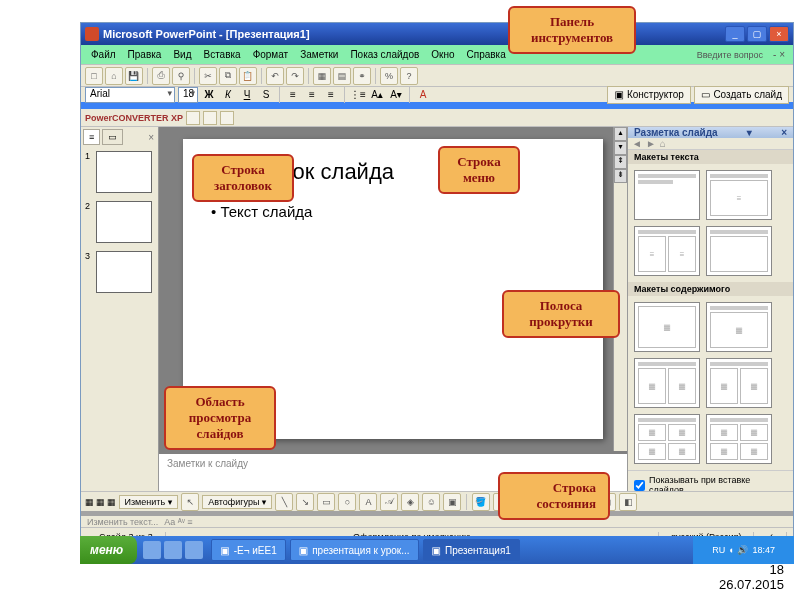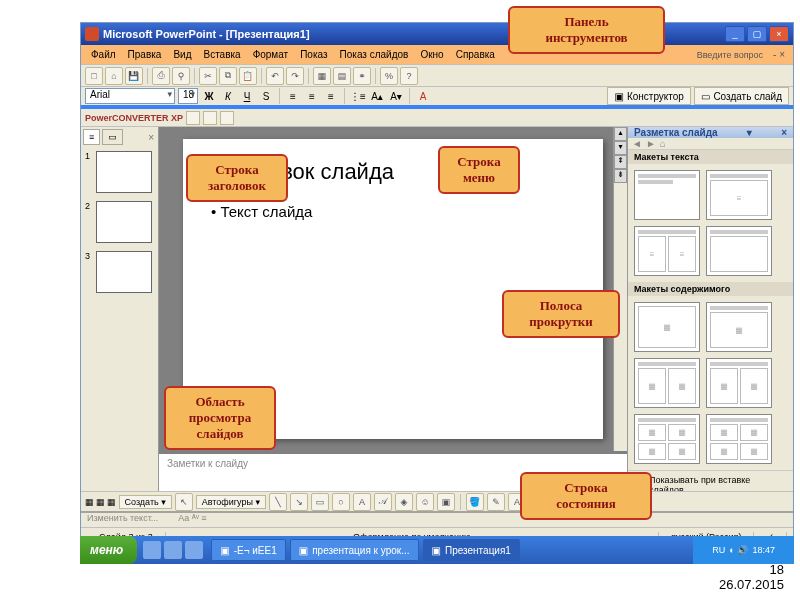--- a/index.html
+++ b/index.html
@@ -4,28 +4,28 @@
 <style>
   * { box-sizing: border-box; margin: 0; padding: 0; font-family: Tahoma, Arial, sans-serif; }
   body { width: 800px; height: 600px; overflow: hidden; background: #fff; position: relative; }
   .outer { position: absolute; left: 80px; top: 22px; width: 714px; height: 524px; border: 1px solid #7a9ac0; background: #ece9d8; display: flex; flex-direction: column; }
   .titlebar { height: 22px; background: linear-gradient(to bottom, #3a6ed5 0%, #2a55b8 50%, #1a3e95 100%); color: #fff; display: flex; align-items: center; font-size: 11px; padding: 0 4px; }
   .titlebar .icon { width: 14px; height: 14px; background: #d14a2a; margin-right: 4px; border-radius: 2px; }
   .titlebar .title { flex: 1; font-weight: bold; }
   .win-btns { display: flex; gap: 2px; }
   .win-btn { width: 20px; height: 16px; background: #4a7ce0; border: 1px solid #2a55b8; border-radius: 2px; display: flex; align-items: center; justify-content: center; font-size: 9px; color: #fff; }
   .win-btn.close { background: #e05a3a; }
-  .menubar { height: 20px; background: #fdba74; display: flex; align-items: center; font-size: 10px; padding: 0 4px; border-bottom: 1px solid #c0c0c0; }
+  .menubar { height: 20px; background: #86efac; display: flex; align-items: center; font-size: 10px; padding: 0 4px; border-bottom: 1px solid #c0c0c0; }
   .menubar .mitem { padding: 2px 6px; cursor: default; }
   .menubar .ask { margin-left: auto; font-size: 9px; color: #555; }
   .menubar .sub-close { margin-left: 6px; padding: 0 4px; font-size: 10px; color: #555; }
   .toolbar { height: 22px; background: #ece9d8; border-bottom: 1px solid #c0c0c0; display: flex; align-items: center; padding: 0 4px; gap: 2px; }
   .tbtn { width: 18px; height: 18px; background: #f5f3ea; border: 1px solid #c0b890; border-radius: 2px; display: flex; align-items: center; justify-content: center; font-size: 9px; color: #555; }
   .tsep { width: 1px; height: 16px; background: #c0c0c0; margin: 0 2px; }
-  .font-row { height: 22px; background: #ece9d8; border-bottom: 4px solid #3b82f6; display: flex; align-items: center; padding: 0 4px; gap: 3px; font-size: 10px; }
+  .font-row { height: 22px; background: #ece9d8; border-bottom: 7px solid #3b82f6; display: flex; align-items: center; padding: 0 4px; gap: 3px; font-size: 10px; }
   .font-sel { height: 16px; border: 1px solid #7a9ac0; background: #fff; padding: 0 14px 0 4px; font-size: 10px; position: relative; }
   .font-sel::after { content: '▾'; position: absolute; right: 2px; top: 0; font-size: 9px; color: #555; }
   .ftbtn { width: 16px; height: 16px; border: 1px solid transparent; display: flex; align-items: center; justify-content: center; font-size: 10px; }
   .ftbtn.b { font-weight: bold; }
   .design-btn { height: 18px; padding: 0 6px; border: 1px solid #c0b890; background: #f5f3ea; font-size: 10px; display: flex; align-items: center; gap: 3px; }
   .pconv { height: 18px; background: #ece9d8; border-bottom: 1px solid #c0c0c0; display: flex; align-items: center; padding: 0 4px; font-size: 9px; color: #a03030; gap: 3px; }
   .pconv .pcbtn { width: 14px; height: 14px; background: #f5f3ea; border: 1px solid #c0b890; }
   .workspace { flex: 1; display: flex; min-height: 0; background: #808080; }
   .slide-panel { width: 78px; background: #ece9d8; border-right: 1px solid #999; display: flex; flex-direction: column; }
   .panel-tabs { height: 20px; display: flex; align-items: center; background: #ece9d8; font-size: 9px; }
@@ -53,38 +53,38 @@
   .lp-section { padding: 2px 6px; font-weight: bold; font-size: 9px; background: #ddd8c8; }
   .lp-grid { display: flex; flex-wrap: wrap; gap: 6px; padding: 6px; }
   .lp-item { width: 66px; height: 50px; background: #fff; border: 1px solid #888; padding: 3px; display: flex; flex-direction: column; gap: 2px; }
   .lp-item .bar { height: 4px; background: #ccc; }
   .lp-item .half { display: flex; gap: 2px; flex: 1; }
   .lp-item .cell { flex: 1; border: 1px solid #bbb; display: flex; align-items: center; justify-content: center; font-size: 8px; color: #aaa; }
   .lp-footer { margin-top: auto; padding: 4px 6px; display: flex; align-items: center; gap: 4px; font-size: 9px; border-top: 1px solid #ccc; }
   .lp-footer input { width: 11px; height: 11px; }
   .draw-bar { height: 20px; background: #ece9d8; border-top: 1px solid #c0c0c0; display: flex; align-items: center; padding: 0 4px; gap: 3px; font-size: 9px; }
   .draw-bar .dbtn { padding: 1px 5px; border: 1px solid #c0b890; background: #f5f3ea; }
-  .lang-bar { height: 16px; background: #ece9d8; border-top: 2px solid #a3a3a3; display: flex; align-items: flex-start; padding: 0 6px; font-size: 9px; color: #888; gap: 20px; }
+  .lang-bar { height: 16px; background: #ece9d8; border-top: 5px solid #a3a3a3; display: flex; align-items: flex-end; padding: 0 6px; font-size: 9px; color: #888; gap: 6px; }
   .status-bar { height: 18px; background: #ece9d8; border-top: 1px solid #c0c0c0; display: flex; align-items: center; font-size: 9px; padding: 0 6px; }
   .status-bar .scell { padding: 0 12px; border-right: 1px solid #c0c0c0; }
   .taskbar { position: absolute; left: 80px; bottom: 36px; width: 714px; height: 28px; background: linear-gradient(to bottom, #3a7de0 0%, #2a5db8 100%); display: flex; align-items: center; }
   .start { height: 100%; background: linear-gradient(to bottom, #5aae3a 0%, #3a8e1a 100%); color: #fff; font-weight: bold; font-style: italic; font-size: 12px; padding: 0 14px 0 10px; display: flex; align-items: center; border-radius: 0 8px 8px 0; }
   .ql { display: flex; gap: 3px; padding: 0 6px; }
   .ql .qi { width: 18px; height: 18px; background: #7aa8e8; border-radius: 2px; }
   .task-item { height: 22px; margin: 0 2px; padding: 0 8px; background: #4a8de8; border: 1px solid #2a5db8; border-radius: 2px; color: #fff; font-size: 10px; display: flex; align-items: center; gap: 4px; max-width: 130px; overflow: hidden; white-space: nowrap; }
   .task-item.active { background: #2a5db8; }
   .tray { margin-left: auto; height: 100%; background: #2a8de8; padding: 0 19px; display: flex; align-items: center; color: #fff; font-size: 9px; gap: 4px; }
   .callout { position: absolute; background: #f5b85a; border: 2px solid #c03020; border-radius: 6px; padding: 6px 12px; text-align: center; font-size: 13px; font-weight: bold; color: #8a1010; font-family: 'Times New Roman', serif; z-index: 50; }
   .callout::after { content: ''; position: absolute; width: 0; height: 0; }
-  .c1 { left: 186px; top: 154px; width: 102px; }
+  .c1 { left: 192px; top: 154px; width: 102px; }
   .c2 { left: 438px; top: 146px; width: 82px; }
-  .c3 { left: 508px; top: 6px; width: 157px; }
+  .c3 { left: 508px; top: 6px; width: 128px; }
   .c4 { left: 502px; top: 290px; width: 118px; }
   .c5 { left: 164px; top: 386px; width: 112px; }
-  .c6 { left: 520px; top: 472px; width: 132px; }
+  .c6 { left: 498px; top: 472px; width: 112px; text-align: right; }
   .date-stamp { position: absolute; right: 16px; bottom: 8px; font-size: 13px; color: #000; text-align: right; }
 </style>
 </head>
 <body>
 
 <div class="outer">
 
   <div class="titlebar">
     <div class="icon"></div>
     <div class="title">
@@ -96,21 +96,21 @@
       <div class="win-btn close">×</div>
     </div>
   </div>
 
   <div class="menubar">
     <span class="mitem">Файл</span>
     <span class="mitem">Правка</span>
     <span class="mitem">Вид</span>
     <span class="mitem">Вставка</span>
     <span class="mitem">Формат</span>
-    <span class="mitem">Показ</span>
+    <span class="mitem">Заметки</span>
     <span class="mitem">Показ слайдов</span>
     <span class="mitem">Окно</span>
     <span class="mitem">Справка</span>
     <span class="ask">Введите вопрос</span>
     <span class="sub-close">- ×</span>
   </div>
 
   <div class="toolbar">
     <div class="tbtn">□</div>
     <div class="tbtn">⌂</div>
@@ -293,21 +293,21 @@
       </div>
       <div class="lp-footer">
         <input type="checkbox" checked="" style="">
         <span>Показывать при вставке слайдов</span>
       </div>
     </div>
   </div>
 
   <div class="draw-bar">
     <span style="font-size:9px">▦ ▦ ▦</span>
-    <div class="dbtn"><span>Создать</span> ▾</div>
+    <div class="dbtn"><span>Изменить</span> ▾</div>
     <div class="tbtn">↖</div>
     <div class="dbtn"><span>Автофигуры</span> ▾</div>
     <div class="tbtn">╲</div>
     <div class="tbtn">↘</div>
     <div class="tbtn">▭</div>
     <div class="tbtn">○</div>
     <div class="tbtn">A</div>
     <div class="tbtn">𝒜</div>
     <div class="tbtn">◈</div>
     <div class="tbtn">☺</div>

